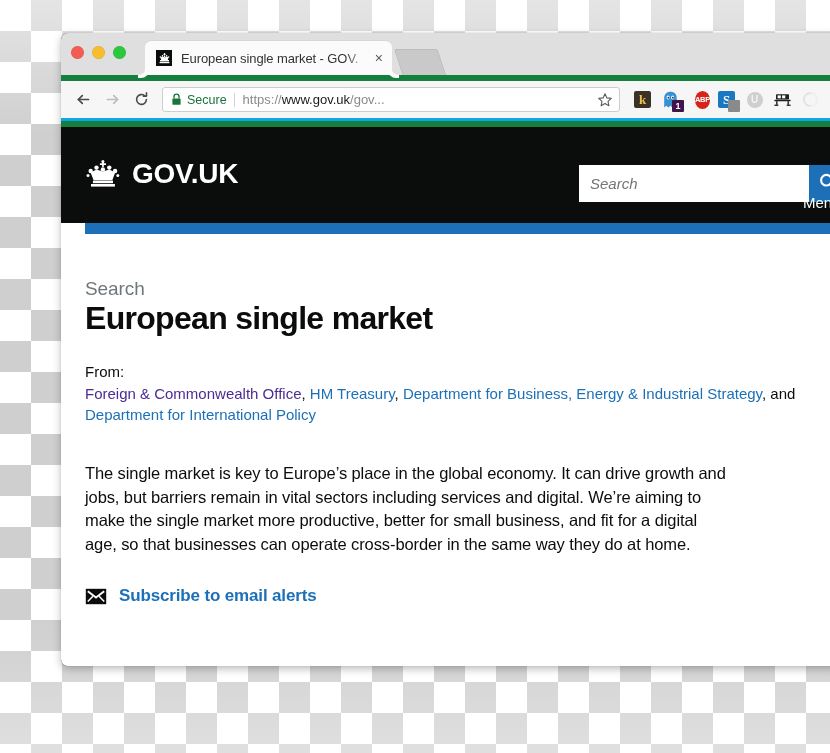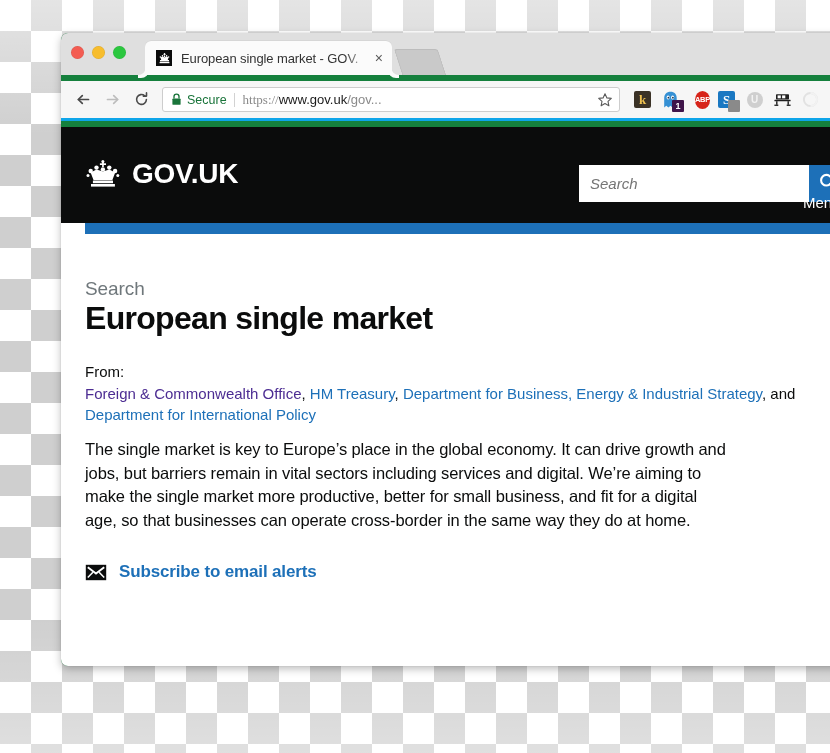--- a/index.html
+++ b/index.html
@@ -137,21 +137,21 @@
     border-radius: 3px;
     display: flex; align-items: center;
     margin: 0 7px 0 5px;
     padding: 0 6px 0 8px;
     min-width: 0;
   }
   .lock-icon { margin-right: 5px; display:flex; }
   .secure-text { font-size: 12.5px; color: #19743a; margin-right: 7px; white-space:nowrap; }
   .omni-divider { width:1px; height:14px; background:#d2d2d2; margin-right: 8px; }
   .url { font-size: 13px; white-space: nowrap; overflow: hidden; flex: 1; min-width: 0; }
-  .url .scheme { color: #8a8a8a; font-family: Liberation Serif, serif; }
+  .url .scheme { color: #8a8a8a; }
   .url .host   { color: #1a1a1a; }
   .url .path   { color: #8a8a8a; }
   .star-btn { margin-left: 4px; display:flex; flex-shrink:0; }
 
   .ext-bar { display: flex; align-items: center; gap: 9px; margin-left: 4px; }
   .ext { width: 19px; height: 19px; position: relative; flex-shrink: 0;
          display:flex; align-items:center; justify-content:center; }
   .badge {
     position: absolute; right: -4px; bottom: -3px;
     min-width: 12px; height: 12px; padding: 0 1px;
@@ -239,21 +239,21 @@
     letter-spacing: -0.7px; line-height: 1.12;
   }
   .from-block { margin-top: 24px; font-size: 15px; color: #0b0c0c; line-height: 1.45; }
   .from-label { display: block; }
   .from-links a { text-decoration: none; }
   .from-links a.visited { color: #4c2c92; }
   .from-links a.unvisited { color: #1d70b8; }
   .from-links .sep { color: #0b0c0c; }
 
   .body-text {
-    margin-top: 12px;
+    margin-top: 36px;
     font-size: 16.5px; line-height: 1.43; color: #0b0c0c;
     letter-spacing: -0.1px;
     max-width: 645px;
   }
 
   .subscribe-row {
     margin-top: 30px;
     display: flex; align-items: center; gap: 12px;
   }
   .envelope { display: flex; flex-shrink: 0; }

